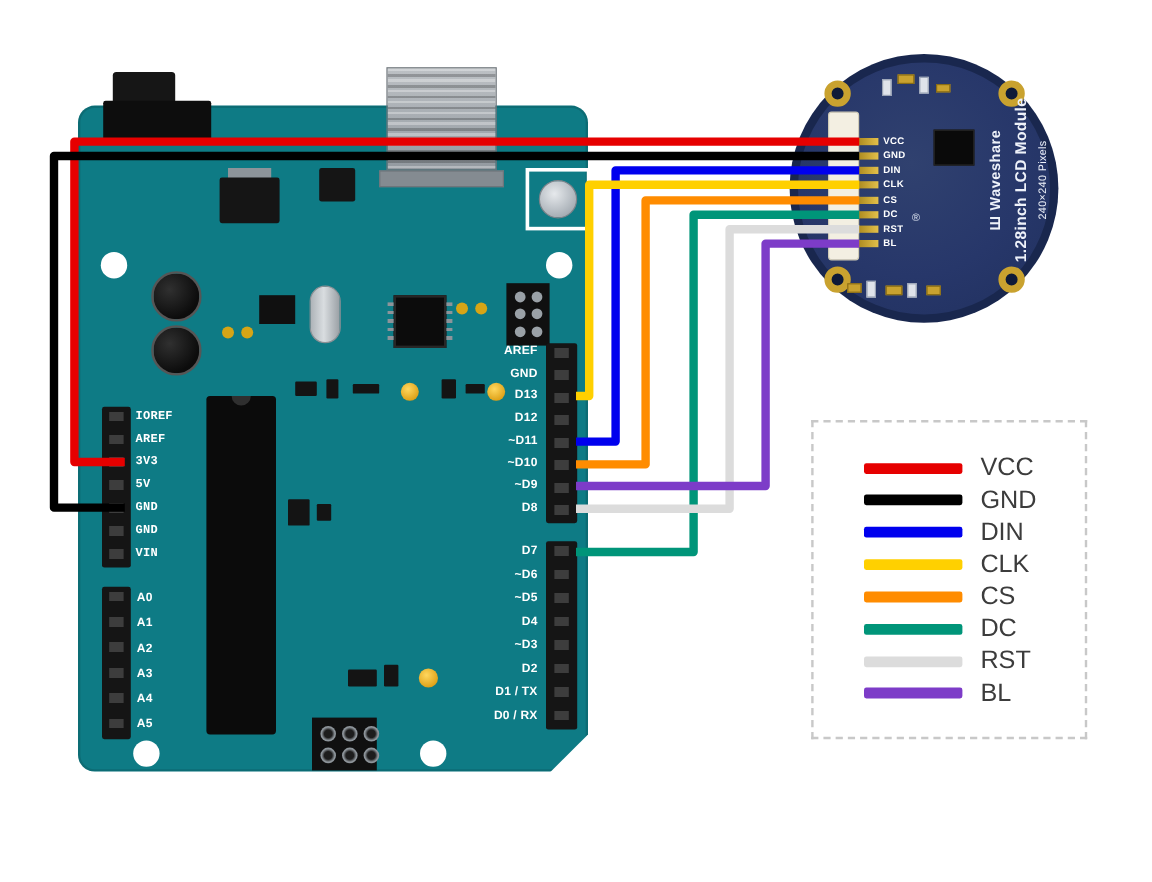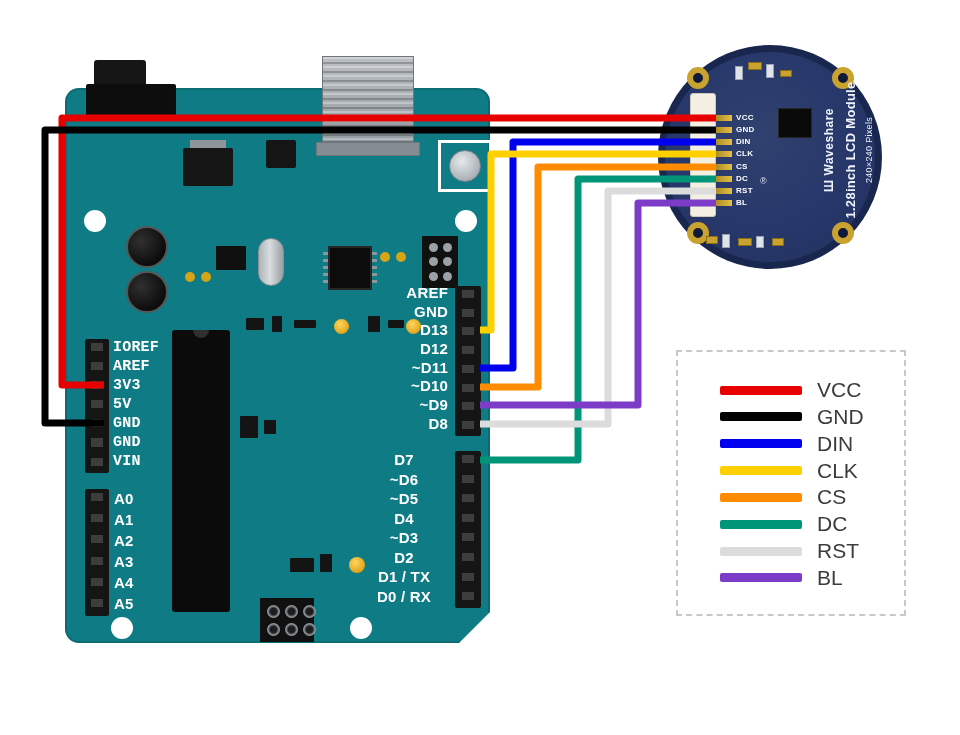--- a/index.html
+++ b/index.html
@@ -37,21 +37,21 @@
   .icsp{position:absolute;background:#101010;display:grid;gap:5px;padding:7px;justify-items:center;align-items:center;}
   .icsp.right{grid-template-columns:repeat(2,1fr);}
   .icsp.bottom{grid-template-columns:repeat(3,1fr);}
   .icsp span{display:block;width:9px;height:9px;border-radius:50%;background:#9aa1a7;}
   .icsp.bottom span{width:13px;height:13px;background:radial-gradient(circle,#1d1d1d 35%,#8d949a 60%);}
   .chamfer{position:absolute;left:393px;top:524px;width:32px;height:32px;background:#fff;clip-path:polygon(100% 0,100% 100%,0 100%);}
   .pin-strip{position:absolute;background:#151515;border-radius:2px;}
   .pin-strip::after{content:"";position:absolute;left:50%;transform:translateX(-50%);top:4px;bottom:4px;width:12px;
     background-image:repeating-linear-gradient(180deg,#3d3d3d 0 8px,transparent 8px var(--pitch,19px));}
   .labels{position:absolute;}
-  .labels .pin-label{height:var(--rh,19px);line-height:var(--rh,19px);font-size:15px;font-weight:bold;color:#fff;letter-spacing:.2px;}
+  .labels .pin-label{height:var(--rh,19px);line-height:var(--rh,19px);font-size:10px;font-weight:bold;color:#fff;letter-spacing:.2px;}
   .labels.right{text-align:right;width:88px;}
 
   
   .lcd{position:absolute;left:658px;top:45px;width:224px;height:224px;}
   .lcd-outer{position:absolute;inset:0;border-radius:50%;background:#19274e;}
   .lcd-inner{position:absolute;inset:7px;border-radius:50%;background:radial-gradient(circle at 45% 40%,#30416f 0%,#27376a 55%,#20305e 100%);}
   .lcd-hole{position:absolute;width:22px;height:22px;border-radius:50%;background:#0e1a38;border:6px solid #c9a22f;}
   .lcd-connector{position:absolute;left:32px;top:48px;width:26px;height:124px;background:#f3efe2;border:1px solid #cfcab6;border-radius:3px;}
   .lcd-pin-stub{position:absolute;left:56px;width:18px;height:6px;background:linear-gradient(90deg,#a8861c,#e3c04a);}
   .lcd-pin-labels{position:absolute;left:78px;top:67px;}
@@ -150,21 +150,21 @@
     <div class="labels right" style="left:295px;top:196px;--rh:18.7px;">
         <div class="pin-label">AREF</div>
         <div class="pin-label">GND</div>
         <div class="pin-label">D13</div>
         <div class="pin-label">D12</div>
         <div class="pin-label">~D11</div>
         <div class="pin-label">~D10</div>
         <div class="pin-label">~D9</div>
         <div class="pin-label">D8</div>
       </div>
-    <div class="labels right" style="left:295px;top:362px;text-align:center;--rh:19.5px;">
+    <div class="labels right" style="left:295px;top:362px;--rh:19.5px;">
         <div class="pin-label">D7</div>
         <div class="pin-label">~D6</div>
         <div class="pin-label">~D5</div>
         <div class="pin-label">D4</div>
         <div class="pin-label">~D3</div>
         <div class="pin-label">D2</div>
         <div class="pin-label">D1 / TX</div>
         <div class="pin-label">D0 / RX</div>
       </div>
     <div class="labels" style="left:48px;top:249.5px;font-family:Liberation Mono, monospace;--rh:19px;">

